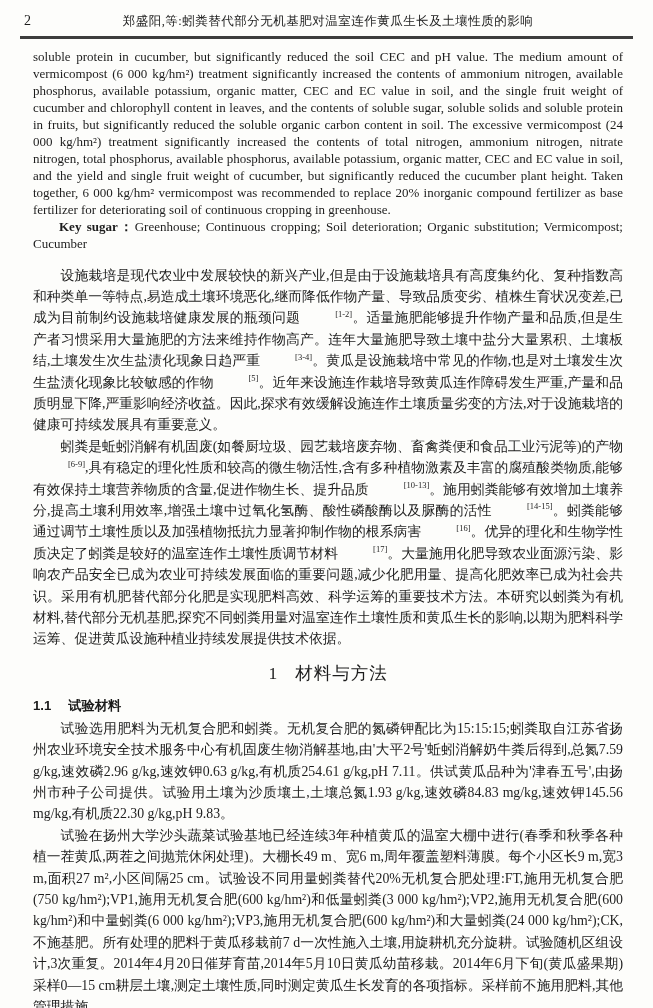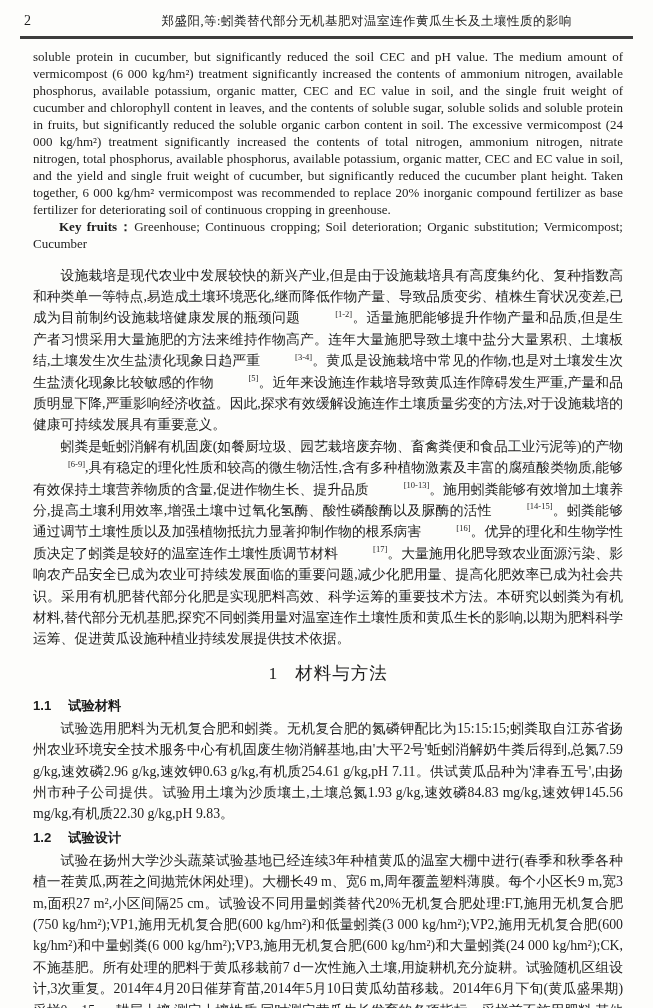--- a/index.html
+++ b/index.html
@@ -19,21 +19,21 @@
     align-items: baseline;
     padding: 13px 21px 0 24px;
   }
   .page-num {
     font-size: 14px;
     width: 60px;
     flex: 0 0 auto;
   }
   .running-title {
     flex: 1 1 auto;
-    text-align: right;
+    text-align: center;
     font-size: 12.5px;
     letter-spacing: 0.5px;
     padding-right: 60px;
   }
   .header-rule {
     height: 2.5px;
     background: #3d3d3d;
     margin: 6px 20px 0 20px;
   }
   .body {
@@ -86,30 +86,29 @@
   <div class="page-header">
     <span class="page-num">2</span>
     <span class="running-title">郑盛阳,等:蚓粪替代部分无机基肥对温室连作黄瓜生长及土壤性质的影响</span>
   </div>
   <div class="header-rule"></div>
 
   <div class="body">
 
     <p class="en">soluble protein in cucumber, but significantly reduced the soil CEC and pH value. The medium amount of vermicompost (6 000 kg/hm²) treatment significantly increased the contents of ammonium nitrogen, available phosphorus, available potassium, organic matter, CEC and EC value in soil, and the single fruit weight of cucumber and chlorophyll content in leaves, and the contents of soluble sugar, soluble solids and soluble protein in fruits, but significantly reduced the soluble organic carbon content in soil. The excessive vermicompost (24 000 kg/hm²) treatment significantly increased the contents of total nitrogen, ammonium nitrogen, nitrate nitrogen, total phosphorus, available phosphorus, available potassium, organic matter, CEC and EC value in soil, and the yield and single fruit weight of cucumber, but significantly reduced the cucumber plant height. Taken together, 6 000 kg/hm² vermicompost was recommended to replace 20% inorganic compound fertilizer as base fertilizer for deteriorating soil of continuous cropping in greenhouse.</p>
 
-    <p class="en keywords"><span class="kw-label">Key fruits</span><span class="kw-sep">：</span><span>Greenhouse; Continuous cropping; Soil deterioration; Organic substitution; Vermicompost; Cucumber</span></p>
+    <p class="en keywords"><span class="kw-label">Key sugar</span><span class="kw-sep">：</span><span>Greenhouse; Continuous cropping; Soil deterioration; Organic substitution; Vermicompost; Cucumber</span></p>
 
     <p class="cn indent">设施栽培是现代农业中发展较快的新兴产业,但是由于设施栽培具有高度集约化、复种指数高和种类单一等特点,易造成土壤环境恶化,继而降低作物产量、导致品质变劣、植株生育状况变差,已成为目前制约设施栽培健康发展的瓶颈问题<sup>[1-2]</sup>。适量施肥能够提升作物产量和品质,但是生产者习惯采用大量施肥的方法来维持作物高产。连年大量施肥导致土壤中盐分大量累积、土壤板结,土壤发生次生盐渍化现象日趋严重<sup>[3-4]</sup>。黄瓜是设施栽培中常见的作物,也是对土壤发生次生盐渍化现象比较敏感的作物<sup>[5]</sup>。近年来设施连作栽培导致黄瓜连作障碍发生严重,产量和品质明显下降,严重影响经济收益。因此,探求有效缓解设施连作土壤质量劣变的方法,对于设施栽培的健康可持续发展具有重要意义。</p>
 
     <p class="cn indent">蚓粪是蚯蚓消解有机固废(如餐厨垃圾、园艺栽培废弃物、畜禽粪便和食品工业污泥等)的产物<sup>[6-9]</sup>,具有稳定的理化性质和较高的微生物活性,含有多种植物激素及丰富的腐殖酸类物质,能够有效保持土壤营养物质的含量,促进作物生长、提升品质<sup>[10-13]</sup>。施用蚓粪能够有效增加土壤养分,提高土壤利用效率,增强土壤中过氧化氢酶、酸性磷酸酶以及脲酶的活性<sup>[14-15]</sup>。蚓粪能够通过调节土壤性质以及加强植物抵抗力显著抑制作物的根系病害<sup>[16]</sup>。优异的理化和生物学性质决定了蚓粪是较好的温室连作土壤性质调节材料<sup>[17]</sup>。大量施用化肥导致农业面源污染、影响农产品安全已成为农业可持续发展面临的重要问题,减少化肥用量、提高化肥效率已成为社会共识。采用有机肥替代部分化肥是实现肥料高效、科学运筹的重要技术方法。本研究以蚓粪为有机材料,替代部分无机基肥,探究不同蚓粪用量对温室连作土壤性质和黄瓜生长的影响,以期为肥料科学运筹、促进黄瓜设施种植业持续发展提供技术依据。</p>
 
     <h1 class="sec"><span class="sec-num">1</span><span class="sec-title">材料与方法</span></h1>
 
     <h2 class="sub"><span class="sub-num">1.1</span><span>试验材料</span></h2>
 
     <p class="cn indent">试验选用肥料为无机复合肥和蚓粪。无机复合肥的氮磷钾配比为15:15:15;蚓粪取自江苏省扬州农业环境安全技术服务中心有机固废生物消解基地,由'大平2号'蚯蚓消解奶牛粪后得到,总氮7.59 g/kg,速效磷2.96 g/kg,速效钾0.63 g/kg,有机质254.61 g/kg,pH 7.11。供试黄瓜品种为'津春五号',由扬州市种子公司提供。试验用土壤为沙质壤土,土壤总氮1.93 g/kg,速效磷84.83 mg/kg,速效钾145.56 mg/kg,有机质22.30 g/kg,pH 9.83。</p>
 
-    <h2 class="sub"><span class="sub-num">1.2</span><span>试验设计</span></h2>
 
     <p class="cn indent">试验在扬州大学沙头蔬菜试验基地已经连续3年种植黄瓜的温室大棚中进行(春季和秋季各种植一茬黄瓜,两茬之间抛荒休闲处理)。大棚长49 m、宽6 m,周年覆盖塑料薄膜。每个小区长9 m,宽3 m,面积27 m²,小区间隔25 cm。试验设不同用量蚓粪替代20%无机复合肥处理:FT,施用无机复合肥(750 kg/hm²);VP1,施用无机复合肥(600 kg/hm²)和低量蚓粪(3 000 kg/hm²);VP2,施用无机复合肥(600 kg/hm²)和中量蚓粪(6 000 kg/hm²);VP3,施用无机复合肥(600 kg/hm²)和大量蚓粪(24 000 kg/hm²);CK,不施基肥。所有处理的肥料于黄瓜移栽前7 d一次性施入土壤,用旋耕机充分旋耕。试验随机区组设计,3次重复。2014年4月20日催芽育苗,2014年5月10日黄瓜幼苗移栽。2014年6月下旬(黄瓜盛果期)采样0—15 cm耕层土壤,测定土壤性质,同时测定黄瓜生长发育的各项指标。采样前不施用肥料,其他管理措施</p>
 
   </div>
 </div>
 
 </body></html>

